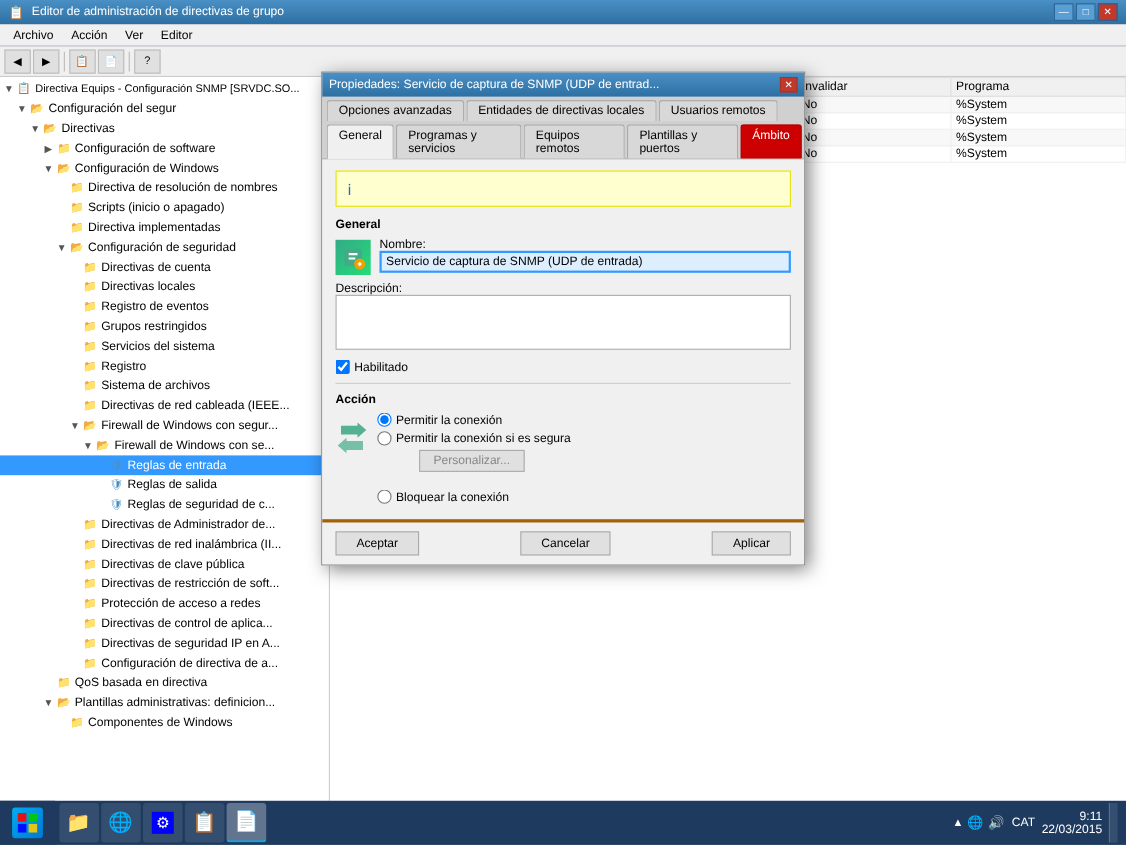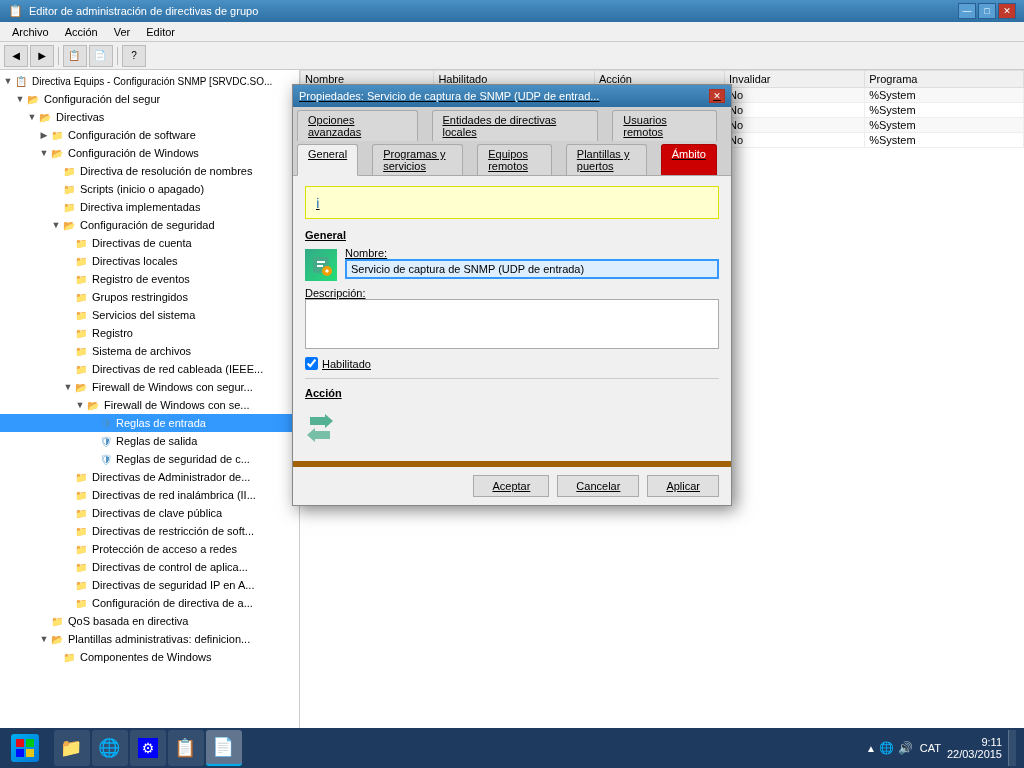--- a/index.html
+++ b/index.html
@@ -236,22 +236,21 @@
       cursor: pointer;
     }
 
     
     .modal-overlay {
       position: absolute;
       top: 0; left: 0; right: 0; bottom: 40px;
       display: flex;
       align-items: flex-start;
       justify-content: center;
-      padding-top: 84px;
-      text-decoration: underline;
+      padding-top: 65px;
     }
     .modal {
       width: 440px;
       background: #f0f0f0;
       border: 1px solid #888;
       box-shadow: 4px 4px 16px rgba(0,0,0,0.5);
       position: relative;
     }
     .modal-title-bar {
       background: linear-gradient(to bottom, #4a90c4, #2d6fa3);
@@ -282,21 +281,21 @@
       padding-top: 4px;
       padding-left: 4px;
     }
     .modal-tab {
       padding: 3px 10px;
       font-size: 11px;
       cursor: pointer;
       border: 1px solid #aaa;
       border-bottom: none;
       background: #d8d8d8;
-      margin-right: 14px;
+      margin-right: 2px;
       border-radius: 3px 3px 0 0;
     }
     .modal-tab.active {
       background: #f0f0f0;
       border-bottom: 1px solid #f0f0f0;
       margin-bottom: -1px;
     }
     .modal-tab.highlighted {
       background: #cc0000;
       color: white;
@@ -382,24 +381,24 @@
       margin-bottom: 8px;
       color: #888;
     }
     .separator-line {
       border: none;
       border-top: 1px solid #ccc;
       margin: 8px 0;
     }
     .modal-footer {
       display: flex;
-      justify-content: flex-end;
+      justify-content: space-between;
       gap: 8px;
       padding: 8px 12px;
-      border-top: 6px solid #a16207;
+      border-top: 3px solid #a16207;
       background: #f0f0f0;
     }
     .dialog-btn {
       padding: 4px 18px;
       font-size: 11px;
       background: #e0e0e0;
       border: 1px solid #aaa;
       cursor: pointer;
       min-width: 60px;
     }
@@ -796,20 +795,37 @@
       <hr class="separator-line">
 
       <div class="section-label">Acción</div>
       <div style="display:flex;align-items:flex-start;">
         <div style="margin-right:8px;margin-top:4px;flex-shrink:0;">
           <svg width="30" height="40" viewBox="0 0 30 40">
             <path d="M5 8 L20 8 L20 5 L28 12 L20 19 L20 16 L5 16 Z" fill="#4a8" opacity="0.9"></path>
             <path d="M25 22 L10 22 L10 19 L2 26 L10 33 L10 30 L25 30 Z" fill="#4a8" opacity="0.7"></path>
           </svg>
         </div>
+        <div>
+          <div class="radio-row">
+            <input type="radio" name="action" checked="" style="">
+            <span>Permitir la conexión</span>
+          </div>
+          <div class="radio-row">
+            <input type="radio" name="action" style="">
+            <span>Permitir la conexión si es segura</span>
+          </div>
+          <div style="margin-bottom:8px;">
+            <button class="btn-personalize">Personalizar...</button>
+          </div>
+          <div class="radio-row">
+            <input type="radio" name="action" style="">
+            <span>Bloquear la conexión</span>
+          </div>
+        </div>
       </div>
     </div>
 
     <div class="modal-footer">
       <button class="dialog-btn">Aceptar</button>
       <button class="dialog-btn">Cancelar</button>
       <button class="dialog-btn">Aplicar</button>
     </div>
   </div>
 </div>

